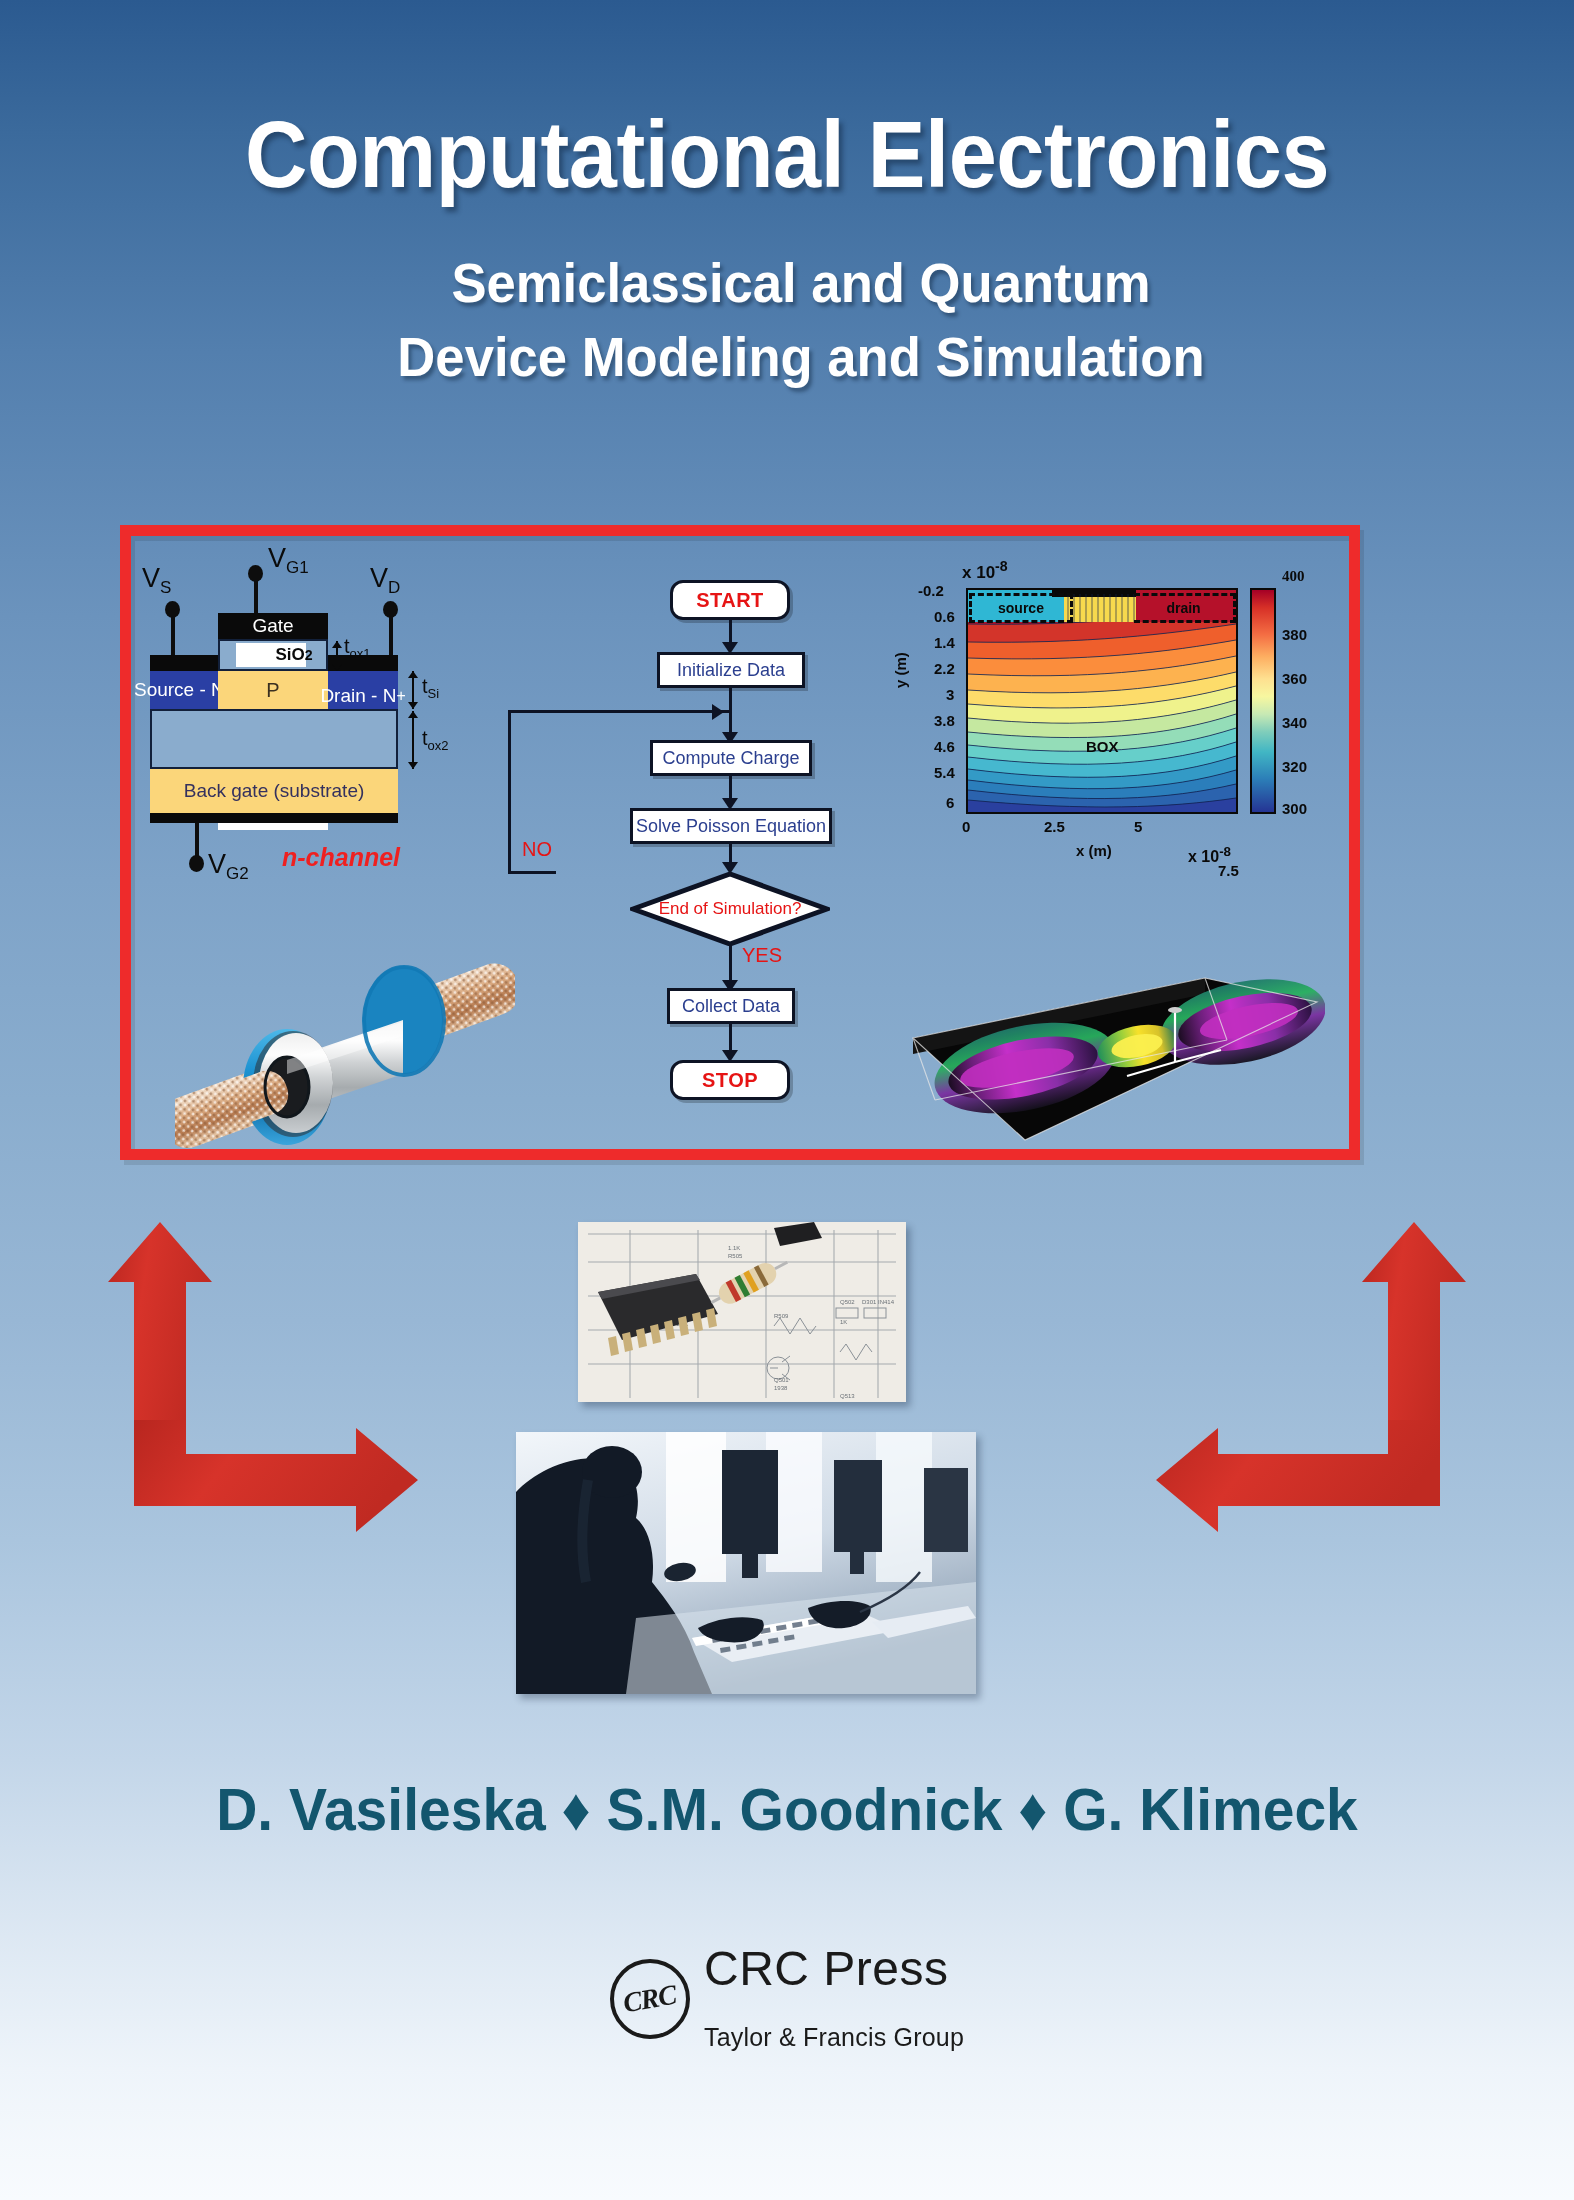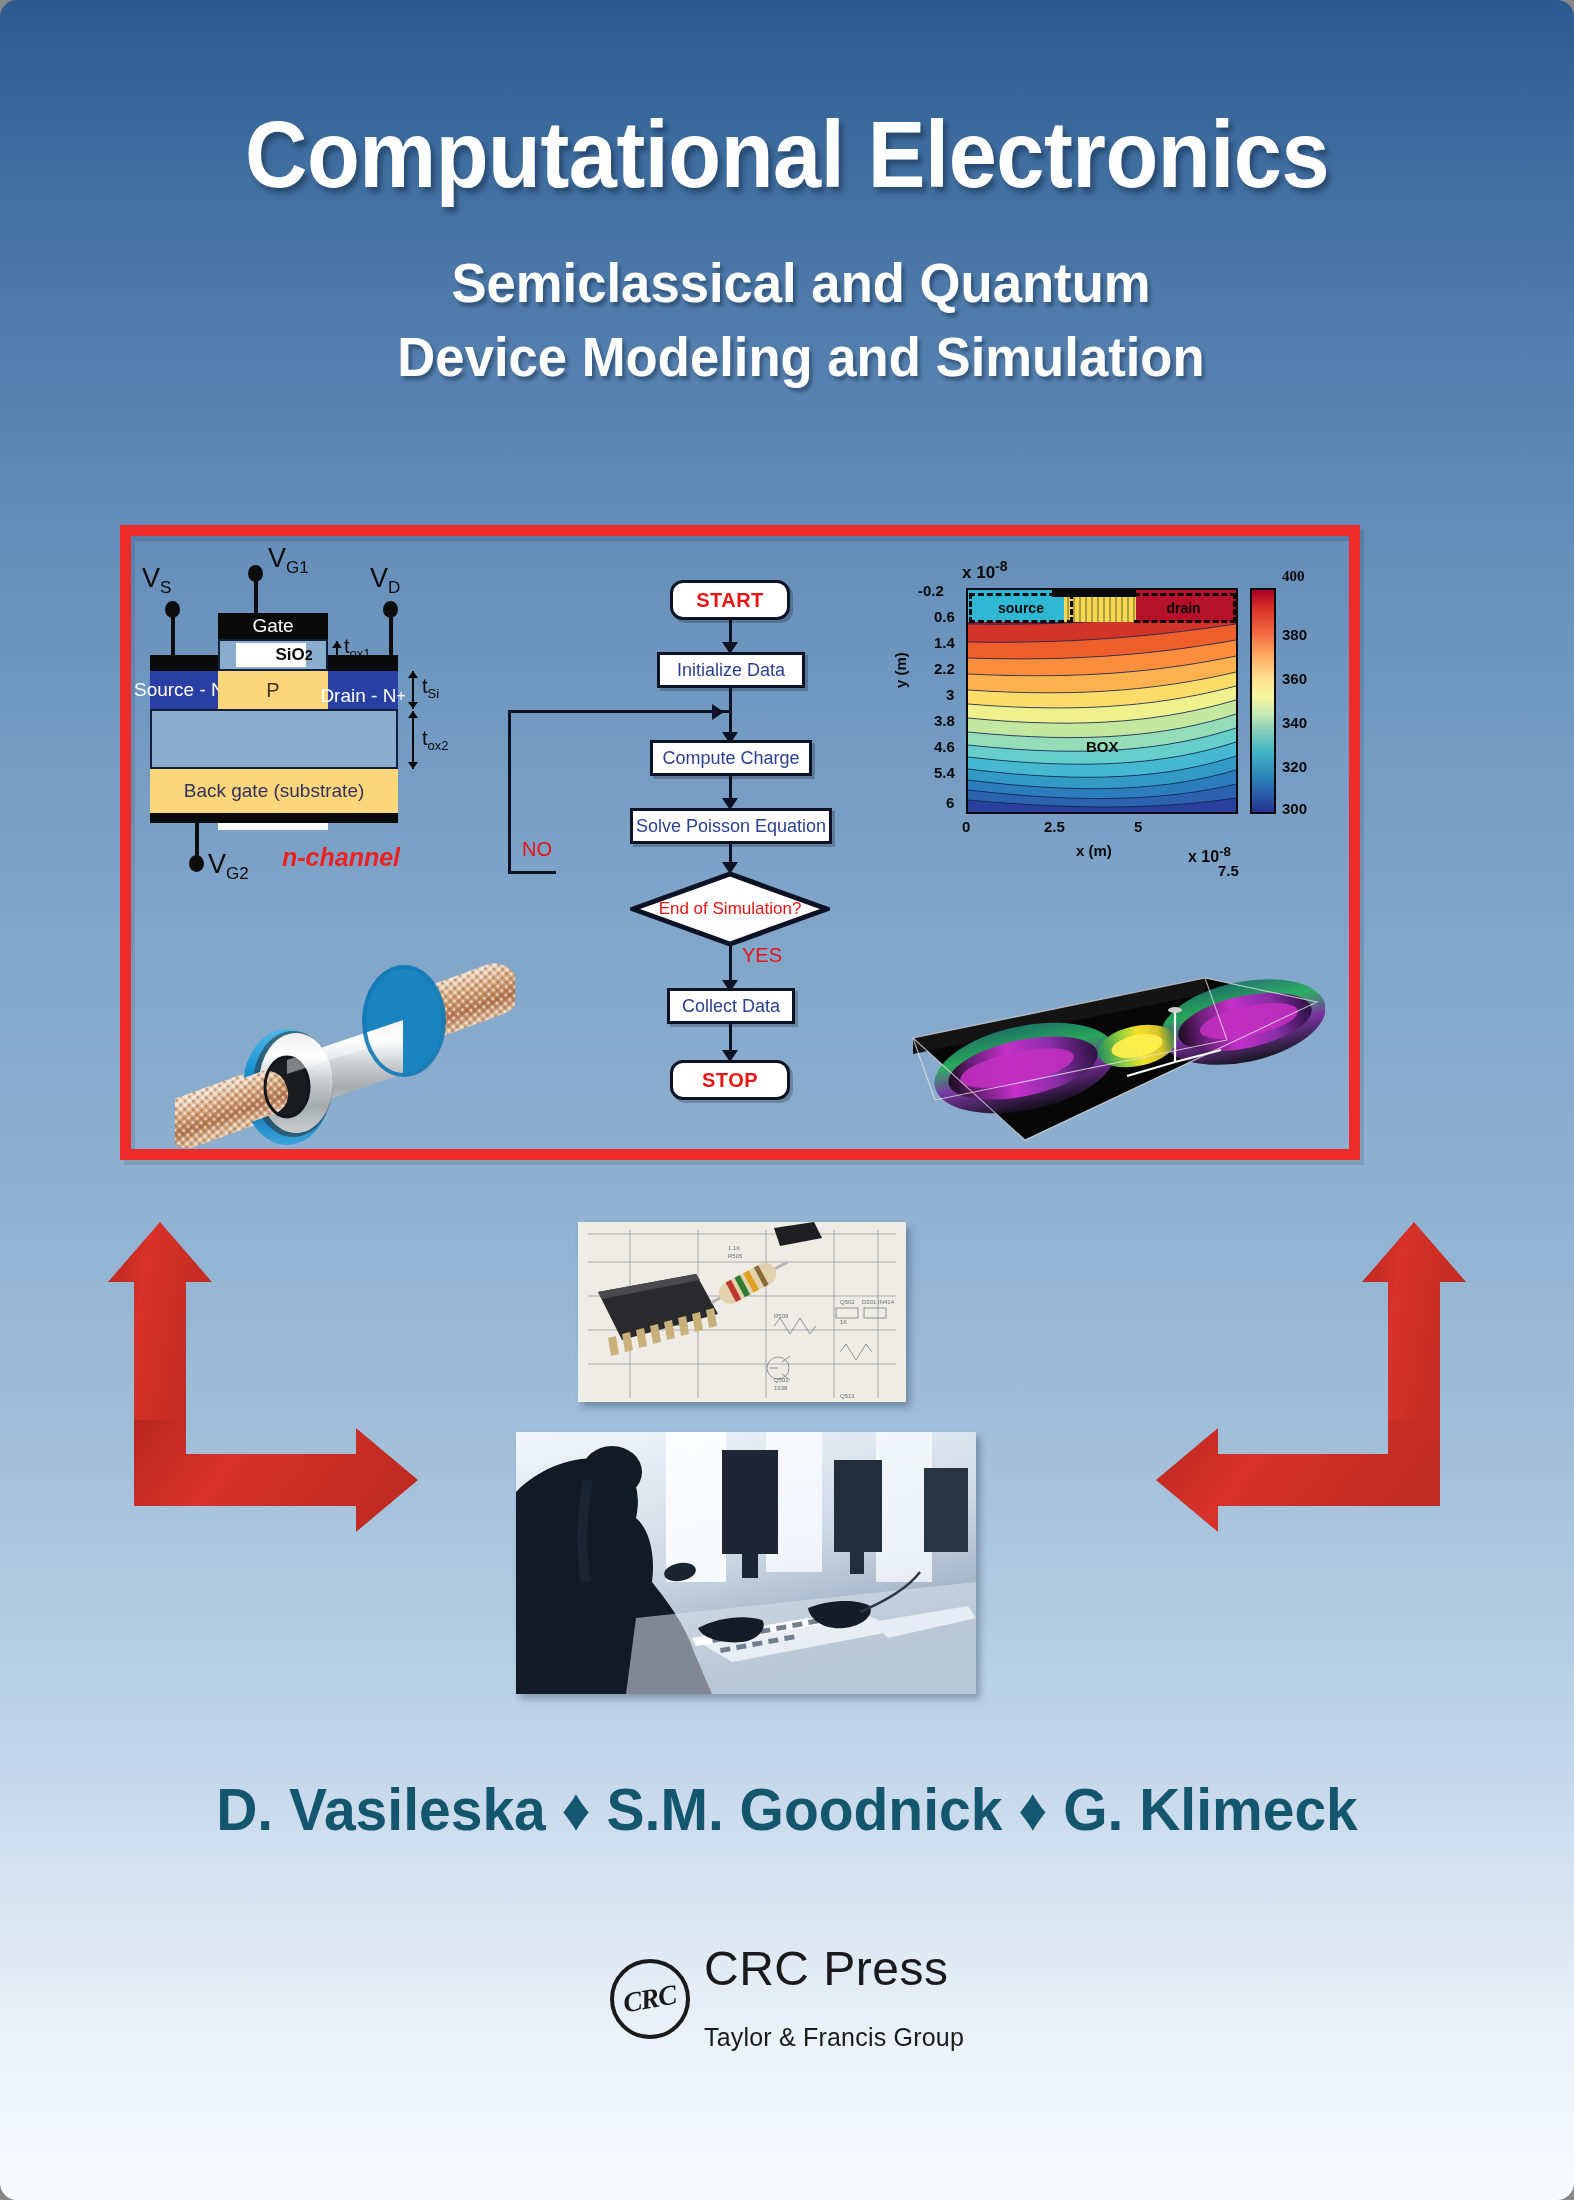--- a/index.html
+++ b/index.html
@@ -19,21 +19,20 @@
        #537fae 16%,
        #6b93bd 28%,
        #7ea3c8 40%,
        #8aadce 50%,
        #98b7d5 60%,
        #aac5de 70%,
        #c3d6e9 80%,
        #dde8f3 88%,
        #eef4fa 94%,
        #f8fbfe 100%);
-    border-radius: 17px;
   }
 
   
   .title-block {
     position: absolute;
     top: 108px;
     left: 0;
     width: 100%;
     text-align: center;
   }

